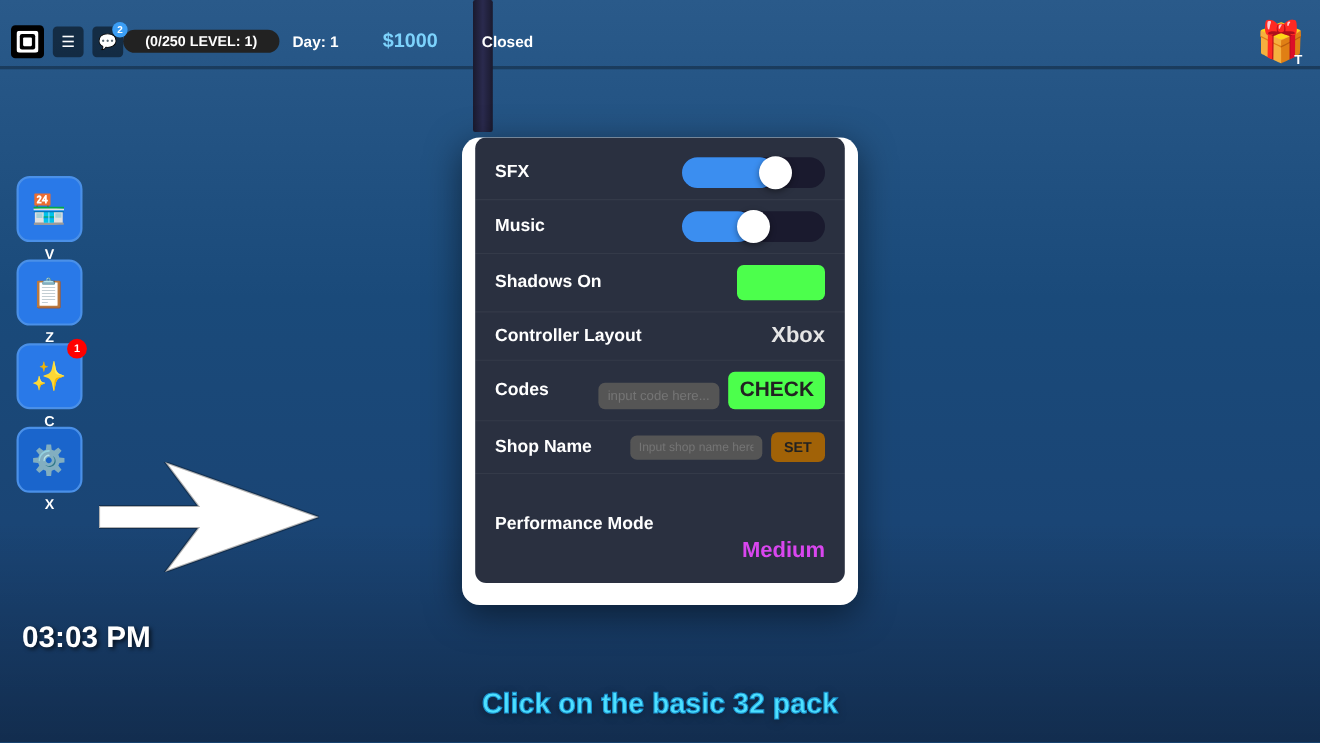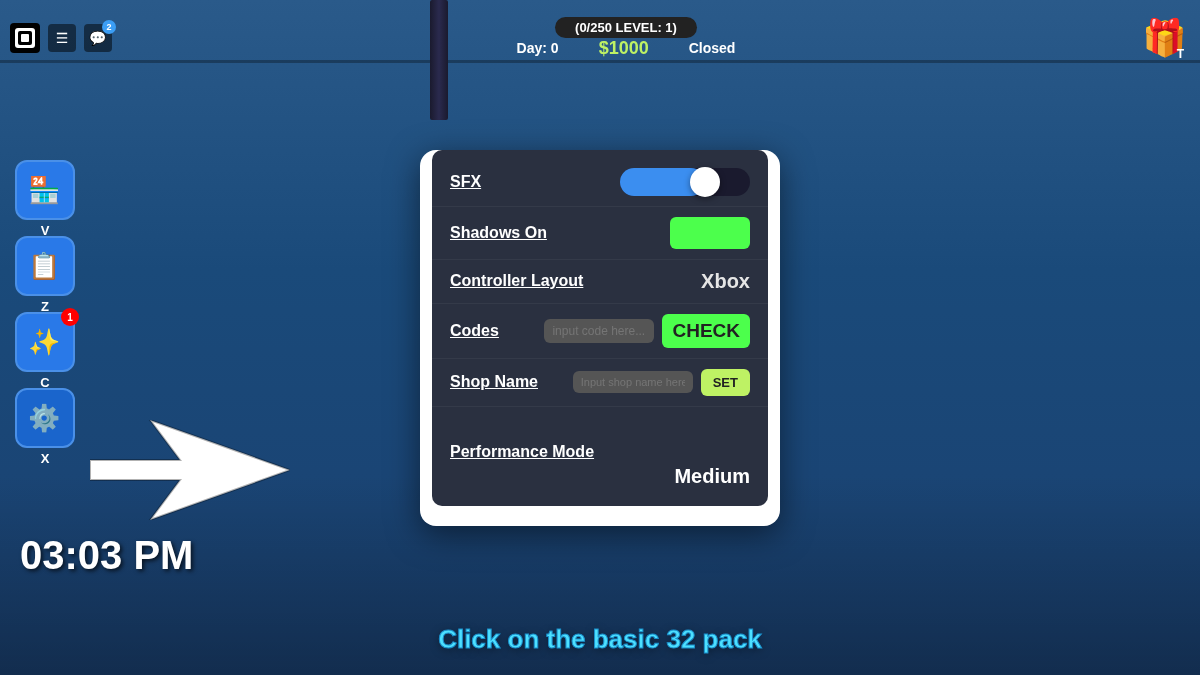--- a/index.html
+++ b/index.html
@@ -78,23 +78,23 @@
       width: 14px;
       height: 14px;
       display: flex;
       align-items: center;
       justify-content: center;
     }
 
     .top-center {
       flex: 1;
       display: flex;
-      flex-direction: column;
-      align-items: center;
-      gap: 0;
+      flex-direction: row;
+      align-items: center;
+      gap: 12px;
     }
 
     .level-bar-container {
       background: #222;
       border-radius: 12px;
       padding: 3px 20px;
       color: white;
       font-size: 13px;
       font-weight: bold;
     }
@@ -102,21 +102,21 @@
     .hud-row {
       display: flex;
       align-items: center;
       gap: 40px;
       color: white;
       font-size: 14px;
       font-weight: bold;
     }
 
     .hud-money {
-      color: #bef264;
+      color: #7dd3fc;
       font-size: 18px;
       font-weight: 900;
     }
 
     .top-right {
       display: flex;
       align-items: center;
     }
 
     .gift-icon {
@@ -271,21 +271,20 @@
 
     .setting-row:last-child {
       border-bottom: none;
       gap: 22px;
     }
 
     .setting-label {
       color: white;
       font-size: 16px;
       font-weight: bold;
-      text-decoration: underline;
     }
 
     
     .toggle-track {
       width: 130px;
       height: 28px;
       background: #1a1a2e;
       border-radius: 14px;
       position: relative;
       display: flex;
@@ -329,21 +328,21 @@
     
     .controller-value {
       color: #e5e5e5;
       font-size: 20px;
       font-weight: 900;
     }
 
     
     .code-input-area {
       display: flex;
-      align-items: center;
+      align-items: flex-end;
       gap: 8px;
     }
 
     .code-input {
       background: #555;
       border: none;
       border-radius: 6px;
       padding: 5px 8px;
       color: #ccc;
       font-size: 12px;
@@ -372,33 +371,33 @@
       background: #555;
       border: none;
       border-radius: 6px;
       padding: 5px 8px;
       color: #ccc;
       font-size: 11px;
       width: 120px;
     }
 
     .set-btn {
-      background: #bef264;
+      background: #a16207;
       color: #222;
       font-weight: 900;
       font-size: 13px;
       padding: 6px 12px;
       border-radius: 6px;
       border: none;
       cursor: pointer;
     }
 
     
     .perf-value {
-      color: #ffffff;
+      color: #d946ef;
       font-size: 20px;
       font-weight: 900;
       margin-top: 48px;
     }
 
     
     .bottom-text {
       position: absolute;
       bottom: 20px;
       left: 0;
@@ -408,24 +407,24 @@
       font-size: 26px;
       font-weight: 900;
       text-shadow: 0 2px 8px rgba(0,0,0,0.5);
       z-index: 10;
       -webkit-text-stroke: 1px #1a90cc;
     }
 
     
     .clock {
       position: absolute;
-      bottom: 97px;
+      bottom: 80px;
       left: 20px;
       color: white;
-      font-size: 40px;
+      font-size: 27px;
       font-weight: 900;
       z-index: 10;
       text-shadow: 2px 2px 4px rgba(0,0,0,0.7);
     }
   </style>
 </head>
 <body>
 
 <div class="game-bg">
 
@@ -451,21 +450,21 @@
       <span>💬</span>
       <div class="notification-badge">2</div>
     </div>
   </div>
 
   <div class="top-center">
     <div class="level-bar-container">
       <span>(0/250 LEVEL: 1)</span>
     </div>
     <div class="hud-row">
-      <span>Day: 0</span>
+      <span>Day: 1</span>
       <span class="hud-money">$1000</span>
       <span>Closed</span>
     </div>
   </div>
 
   <div class="top-right">
     <div class="gift-icon">
       🎁
       <span class="gift-letter">T</span>
     </div>
@@ -517,20 +516,27 @@
     <div class="modal-content">
 
       <div class="setting-row">
         <span class="setting-label">SFX</span>
         <div class="toggle-track">
           <div class="toggle-fill" style="width: 65%;"></div>
           <div class="toggle-thumb" style="left: calc(65% - 15px);"></div>
         </div>
       </div>
 
+      <div class="setting-row">
+        <span class="setting-label">Music</span>
+        <div class="toggle-track">
+          <div class="toggle-fill" style="width: 50%;"></div>
+          <div class="toggle-thumb" style="left: calc(50% - 15px);"></div>
+        </div>
+      </div>
 
       <div class="setting-row">
         <span class="setting-label">Shadows On</span>
         <button class="green-btn" style="width:80px;height:32px;"></button>
       </div>
 
       <div class="setting-row">
         <span class="setting-label">Controller Layout</span>
         <span class="controller-value">Xbox</span>
       </div>

